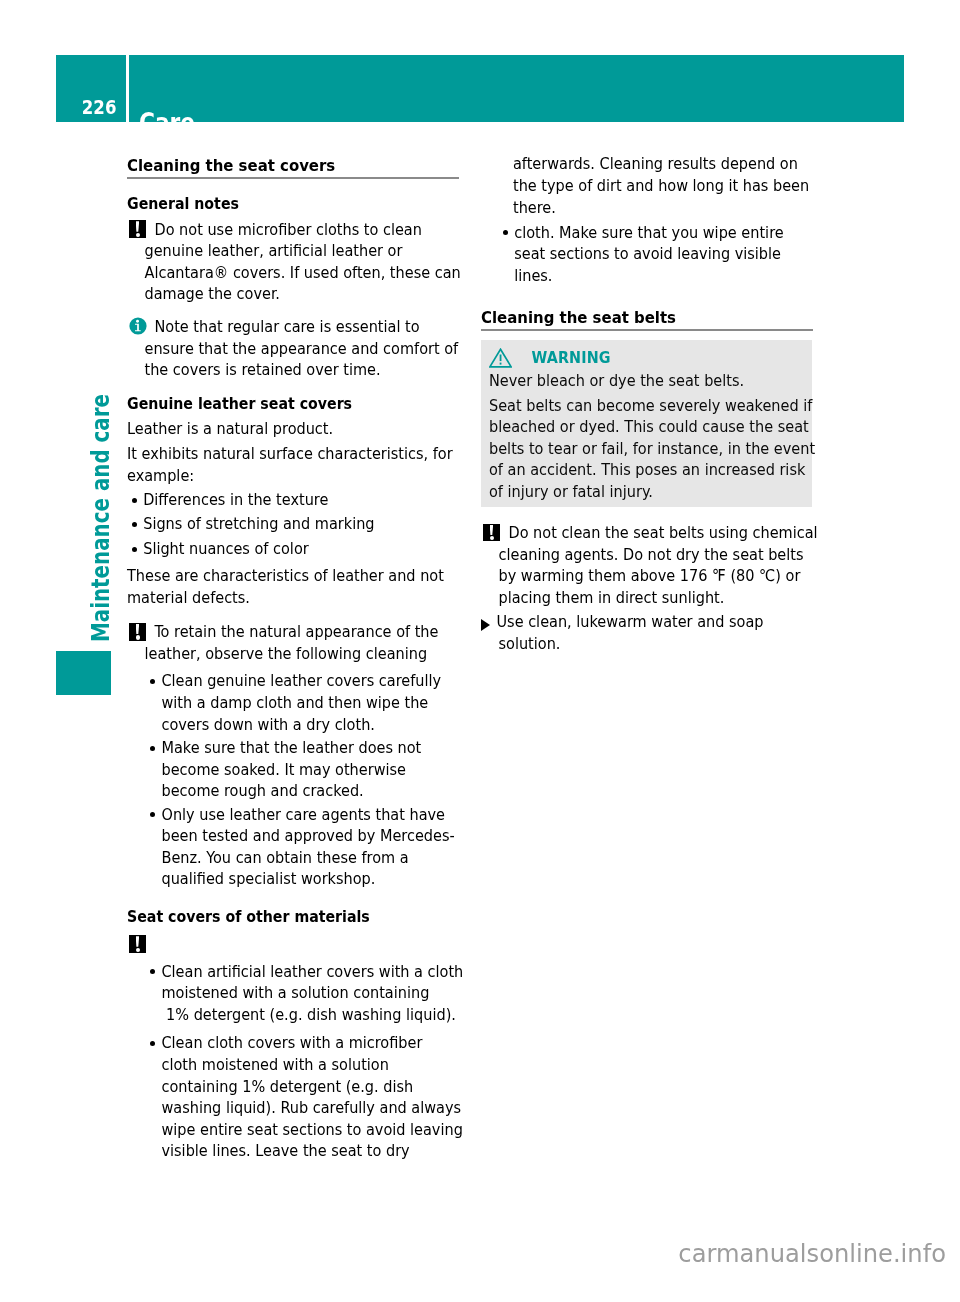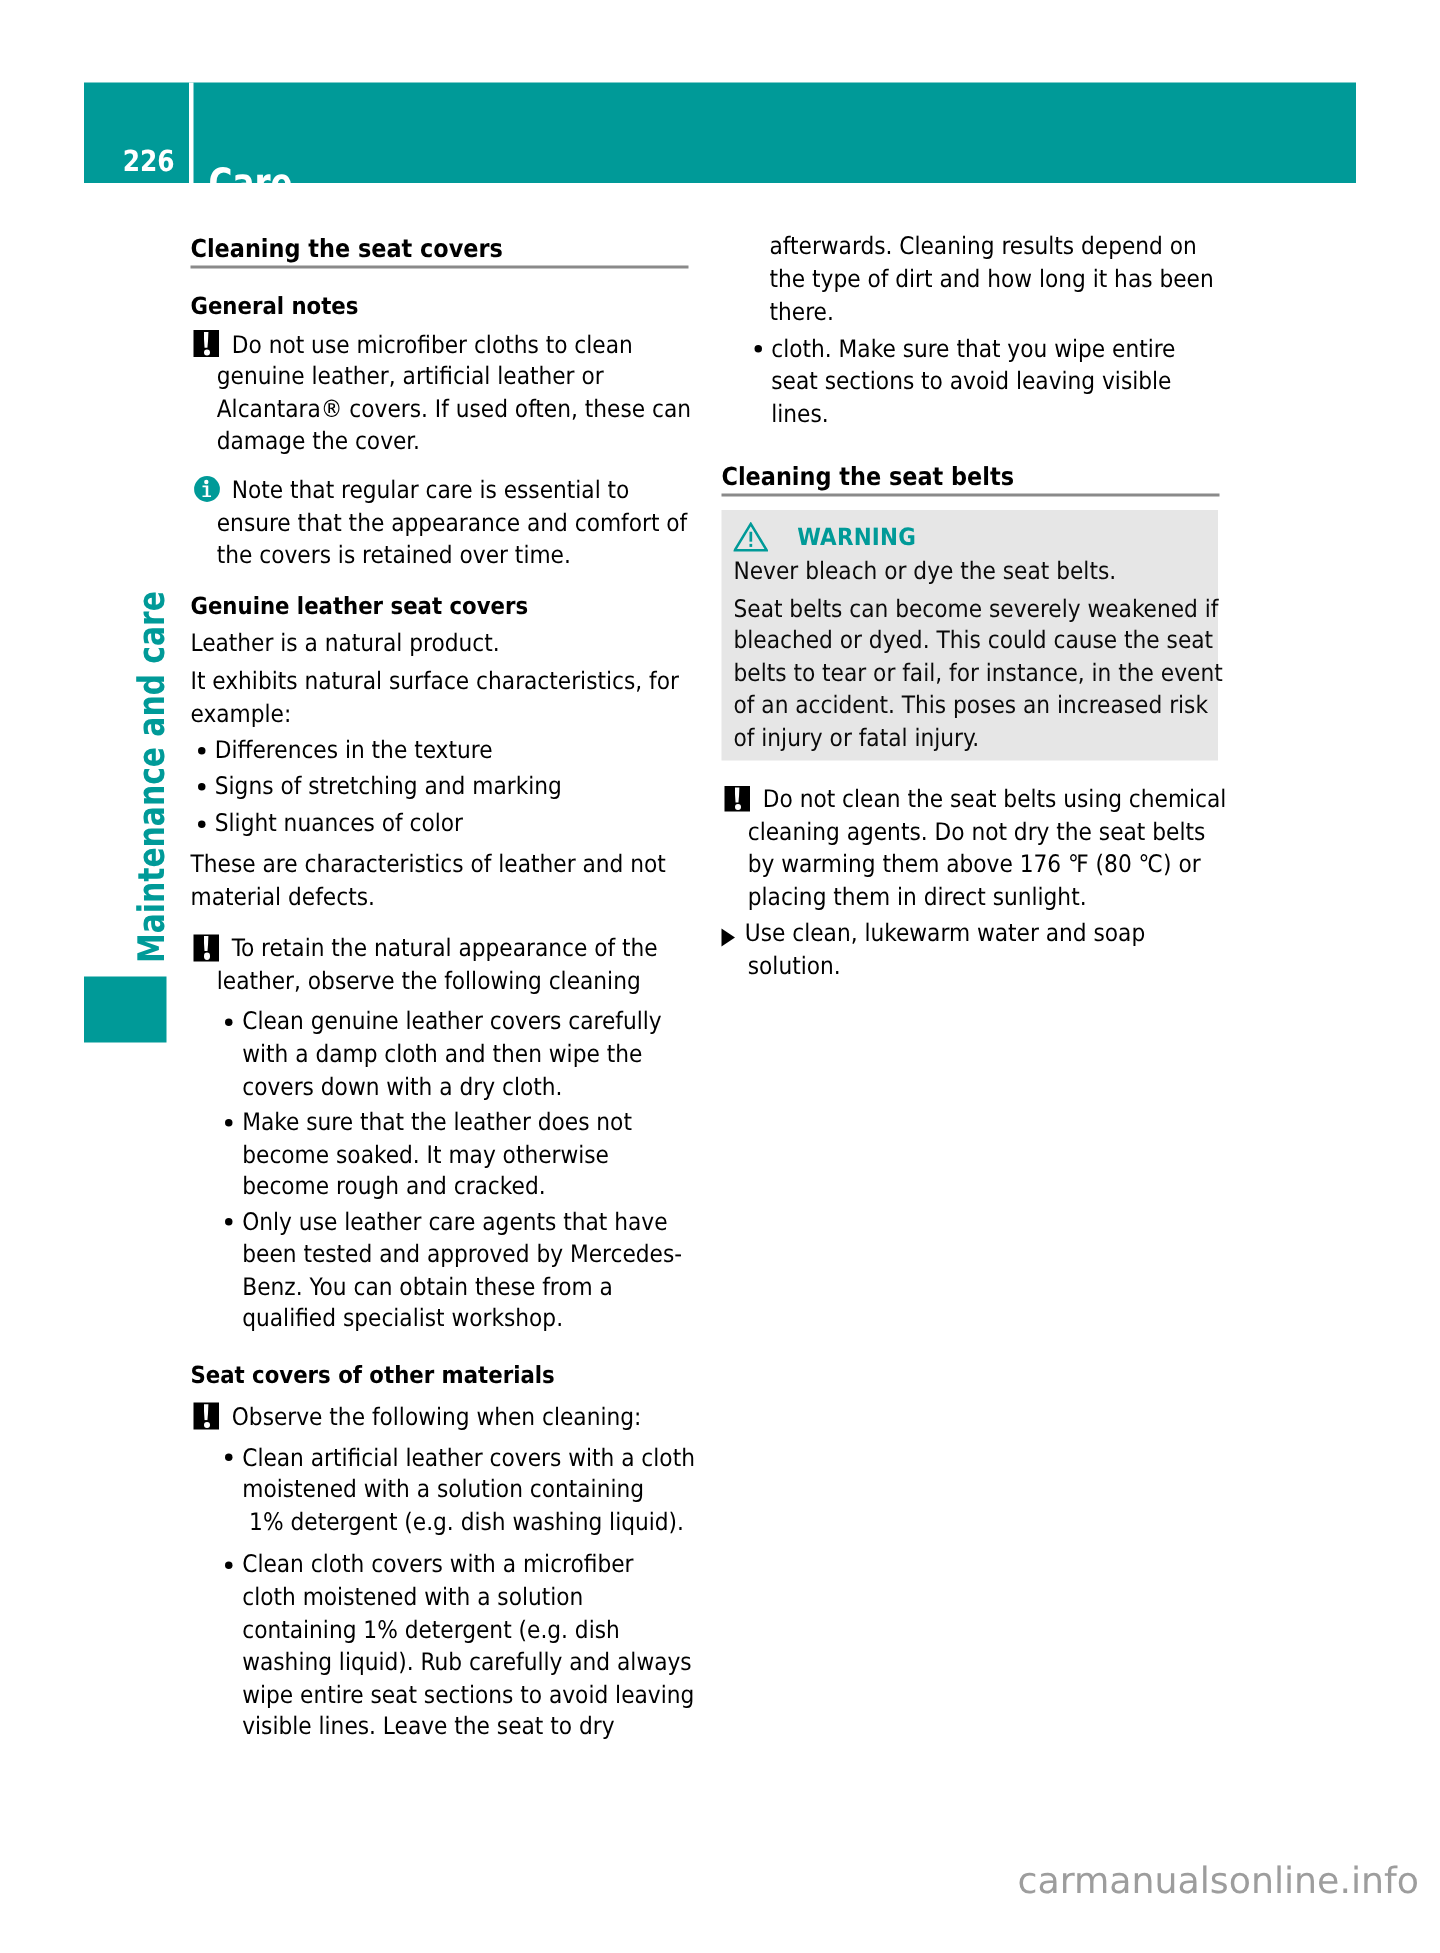--- a/index.html
+++ b/index.html
@@ -134,21 +134,21 @@
 
     <div class="lvl2" style="margin-top:6.12px;">
       <p class="bullet"><span class="dot"><span class="dotsq"></span></span><span><span class="ln">Clean genuine leather covers carefully</span><span class="ln">with a damp cloth and then wipe the</span><span class="ln">covers down with a dry cloth.</span></span></p>
       <p class="bullet" style="margin-top:1.82px;"><span class="dot"><span class="dotsq"></span></span><span><span class="ln">Make sure that the leather does not</span><span class="ln">become soaked. It may otherwise</span><span class="ln">become rough and cracked.</span></span></p>
       <p class="bullet" style="margin-top:1.82px;"><span class="dot"><span class="dotsq"></span></span><span><span class="ln">Only use leather care agents that have</span><span class="ln">been tested and approved by Mercedes-</span><span class="ln">Benz. You can obtain these from a</span><span class="ln">qualified specialist workshop.</span></span></p>
     </div>
 
     <h2 class="h2" style="margin-top:15.90px;">Seat covers of other materials</h2>
 
     <p class="note" style="margin-top:5.97px;">
-      <span class="ic"><span class="ic-warn"><i class="b"></i><i class="d"></i></span></span><span class="gap"></span><span><span class="ln">Observe the following when cleaning:</span></span></p>
+      <span class="ic"><span class="ic-warn"><i class="b"></i><i class="d"></i></span></span><span class="gap"></span></p>
 
     <div class="lvl2" style="margin-top:5.81px;">
       <p class="bullet"><span class="dot"><span class="dotsq"></span></span><span><span class="ln">Clean artificial leather covers with a cloth</span><span class="ln">moistened with a solution containing</span><span class="ln">&nbsp;1% detergent (e.g. dish washing liquid).</span></span></p>
       <p class="bullet" style="margin-top:6.82px;"><span class="dot"><span class="dotsq"></span></span><span><span class="ln">Clean cloth covers with a microfiber</span><span class="ln">cloth moistened with a solution</span><span class="ln">containing&nbsp;1% detergent (e.g. dish</span><span class="ln">washing liquid). Rub carefully and always</span><span class="ln">wipe entire seat sections to avoid leaving</span><span class="ln">visible lines. Leave the seat to dry</span></span></p>
     </div>
   </div>
 
   <div class="col col-r">
 
     <p class="p cont2" style="margin-top:3.35px;">

